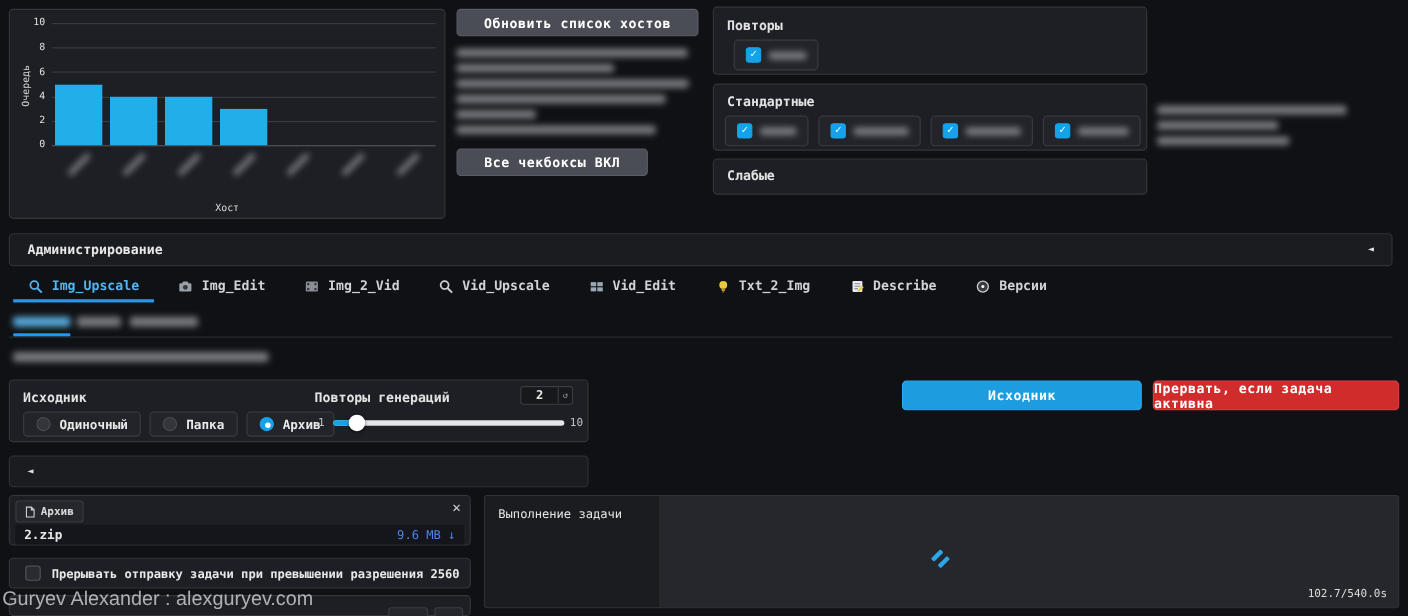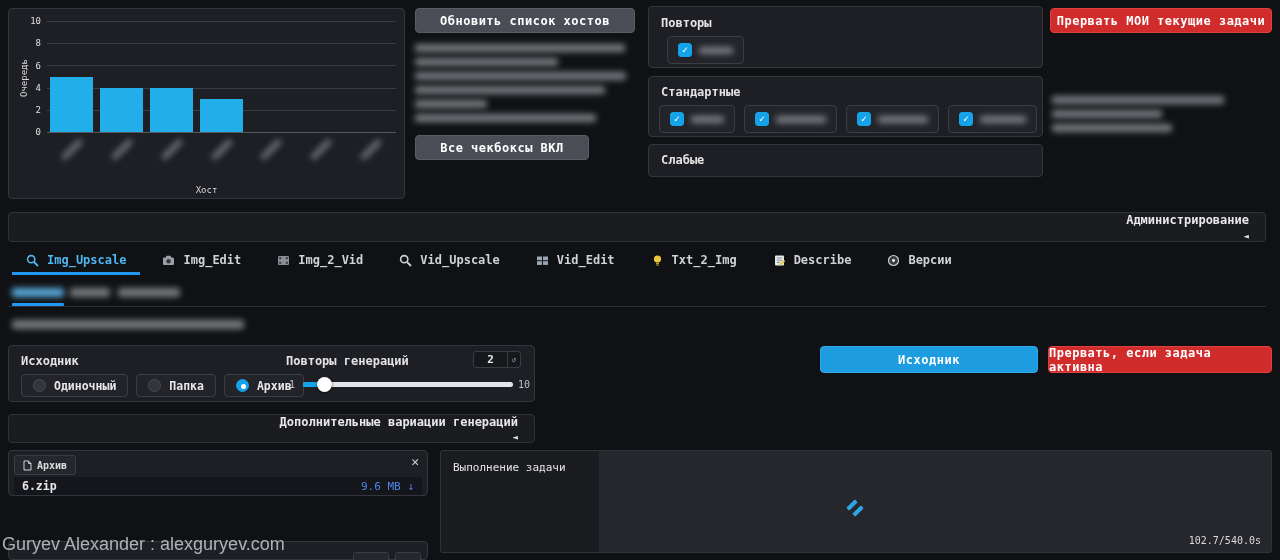--- a/index.html
+++ b/index.html
@@ -49,22 +49,22 @@
     color:#fff; font-size:10px; line-height:1;
   }
   .cbox.off { background:#2a2b30; border-color:#53565e; color:transparent; }
 
   
   .note { font-size:11px; line-height:1.45; color:#f0f0f0; font-weight:bold; }
   .note u { text-underline-offset:2px; }
 
   
   .accordion { background:#1b1c20; border:1px solid #303237; border-radius:4px;
-    display:flex; align-items:flex-end; justify-content:space-between; padding:0 16px;
-    font-weight:bold; font-size:12px; cursor:pointer;flex-direction:column; }
+    display:flex; align-items:center; justify-content:space-between; padding:0 16px;
+    font-weight:bold; font-size:12px; cursor:pointer; }
   .acc-arrow { font-size:9px; color:#e0e0e0; }
 
   
   .tabs { left:12px; top:248px; height:27px; display:flex; gap:8px; }
   .tab { display:flex; align-items:center; gap:8px; padding:0 14px; font-weight:bold;
     color:#cfd2d6; cursor:pointer; border-bottom:3px solid transparent; }
   .tab.active { color:#4fb6f0; border-bottom-color:#2196f3; }
   .tab svg { display:block; }
   .subtabs-line { left:8px; top:306px; width:1258px; height:1px; background:#2b2d31; }
   .subtab { position:absolute; top:288px; height:12px; cursor:pointer; }
@@ -225,21 +225,20 @@
         <span class="cbox">✓</span>
         <span class="blur-bar" style="width:46px; height:7px"></span>
       </span>
     </div>
   </div>
 
   <div class="abs panel" style="left:648px; top:144px; width:395px; height:33px">
     <div class="grp-label" style="margin:8px 0 0 12px">Слабые</div>
   </div>
 
-  <div class="abs btn btn-red" style="left:1050px; top:8px; width:222px; height:25px">Прервать МОИ текущие задачи</div>
   <div class="abs" style="left:1052px; top:96px; width:185px">
     <span class="blur-bar" style="width:172px; height:8px; margin-bottom:6px"></span>
     <span class="blur-bar" style="width:110px; height:8px; margin-bottom:6px"></span>
     <span class="blur-bar" style="width:120px; height:8px"></span>
   </div>
 
   <div class="abs accordion" style="left:8px; top:212px; width:1258px; height:30px">
     <span>Администрирование</span>
     <span class="acc-arrow">◄</span>
   </div>
@@ -354,39 +353,42 @@
     <div class="abs track" style="left:294px; top:36px; width:210px"></div>
     <div class="abs track-fill" style="left:294px; top:36px; width:28px"></div>
     <div class="abs knob" style="left:308px; top:31px"></div>
     <span class="abs range-lab" style="left:509px; top:33px">10</span>
   </div>
 
   <div class="abs btn btn-blue" style="left:820px; top:346px; width:218px; height:27px">Исходник</div>
   <div class="abs btn btn-red" style="left:1048px; top:346px; width:224px; height:27px">Прервать, если задача активна</div>
 
   <div class="abs accordion" style="left:8px; top:414px; width:527px; height:29px">
-    <span>Дополнительные вариации генераций</span>
     <span class="acc-arrow">◄</span>
   </div>
 
   <div class="abs panel file-card">
     <div class="file-tag">
       <svg width="9" height="11" viewBox="0 0 9 11">
           <path d="M1 1 h4.5 L8 3.5 V10 H1 Z" fill="none" stroke="#cfd2d8" stroke-width="1"></path>
           <path d="M5.5 1 V3.5 H8" fill="none" stroke="#cfd2d8" stroke-width="1"></path>
         </svg>
       <span>Архив</span>
     </div>
     <span class="xclose">✕</span>
     <div class="file-row">
-      <span class="fname">6.zip</span>
+      <span class="fname">2.zip</span>
       <span class="fsize"><span>9.6 MB</span> <span>↓</span></span>
     </div>
   </div>
 
+  <div class="abs panel" style="left:8px; top:507px; width:420px; height:28px; display:flex; align-items:center; gap:10px; padding:0 0 0 14px">
+    <span class="cbox off">✓</span>
+    <span style="font-size:11px; font-weight:bold">Прерывать отправку задачи при превышении разрешения 2560</span>
+  </div>
 
   <div class="abs panel sliver">
     <span class="mini" style="left:344px; width:36px"></span>
     <span class="mini" style="left:386px; width:26px"></span>
   </div>
 
   <div class="abs task-panel">
     <div class="task-label-box">
       <div class="task-label">Выполнение задачи</div>
     </div>

